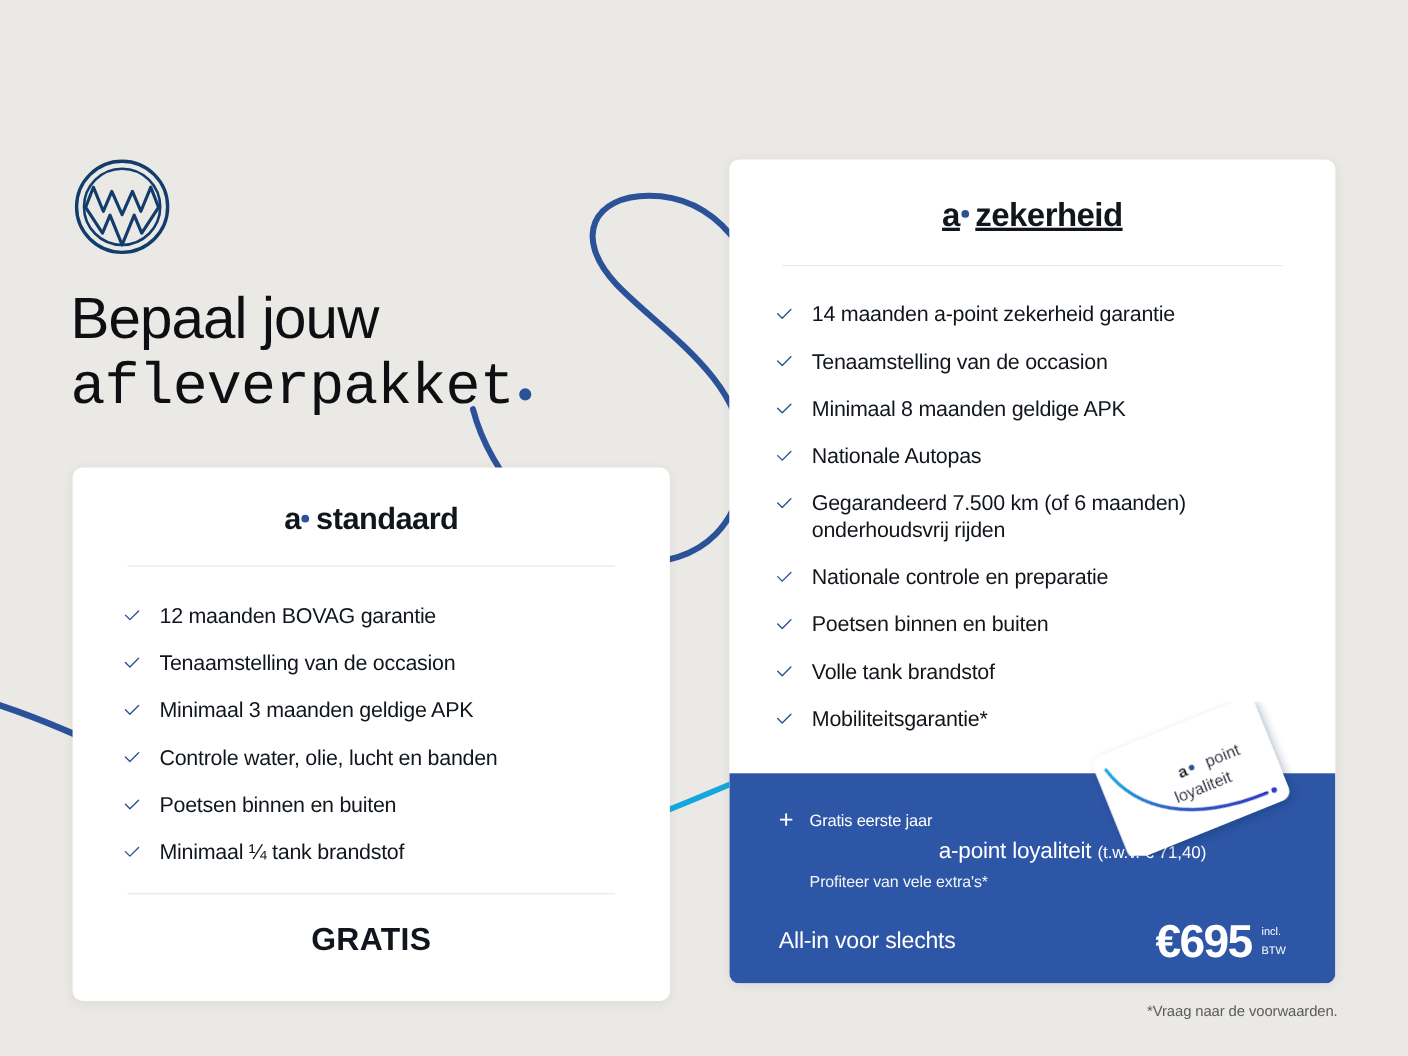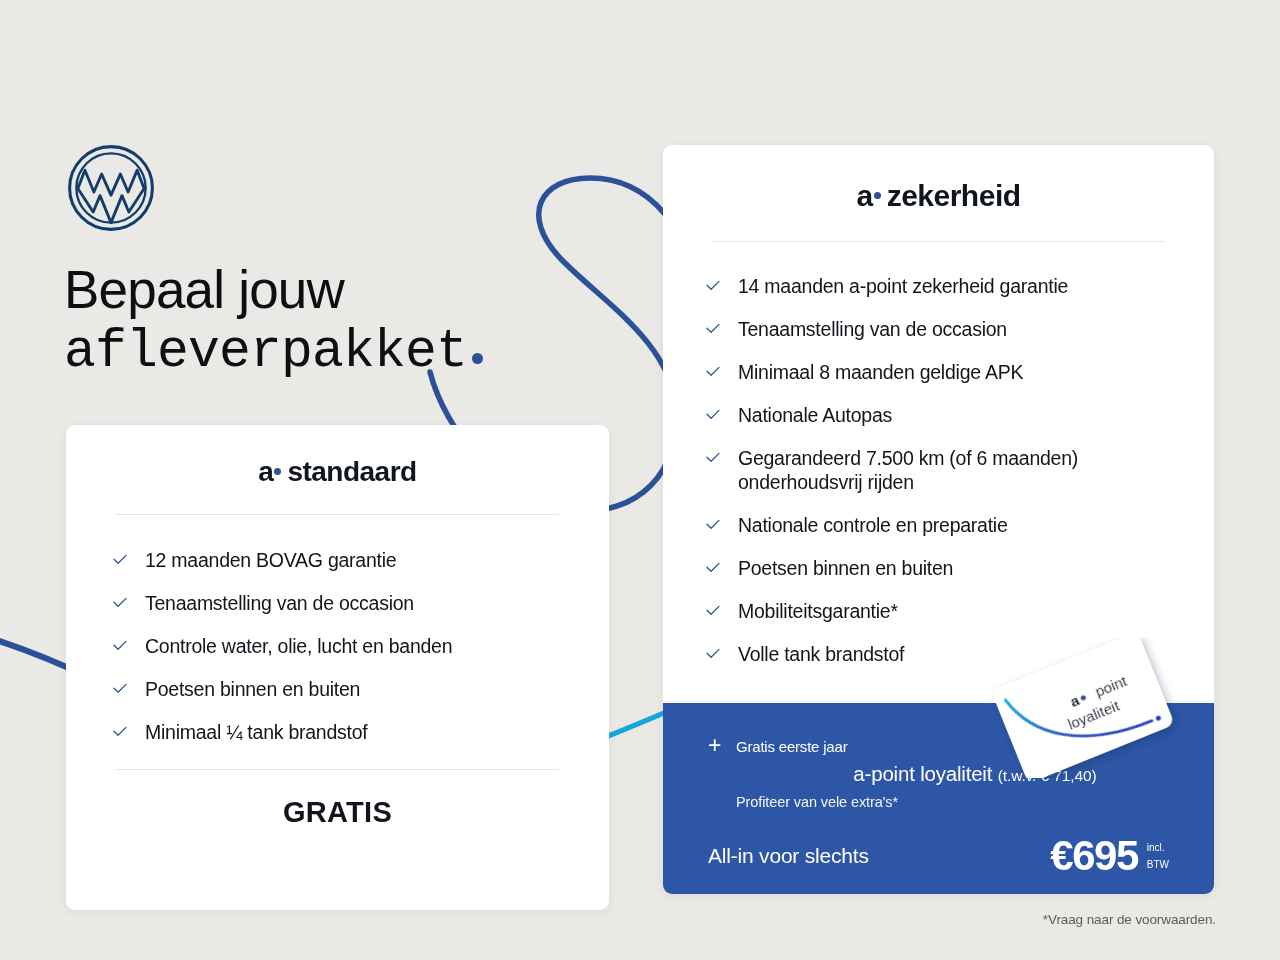--- a/index.html
+++ b/index.html
@@ -52,21 +52,21 @@
   .card-standaard .bottom-divider { margin:25px 50px 0 50px; height:1px; background:#e7e6e4; }
   .price-free {
     text-align:center; font-size:29px; font-weight:700; letter-spacing:0.3px;
     margin-top:26px; color:#11161c;
   }
 
   
   .card-zekerheid { left:663px; top:145px; width:551px; height:749px; }
   .card-zekerheid .card-title {
     text-align:center; font-size:30px; font-weight:700; letter-spacing:-0.5px;
-    margin-top:34px; color:#11161c;
+    margin-top:34px; color:#11161c;text-decoration:underline;
   }
   .card-zekerheid .divider { margin:28px 48px 0 48px; height:1px; background:#e9e8e6; }
   .card-zekerheid .feature-list { margin:32px 0 0 0; padding:0 46px 0 42px; }
   .card-zekerheid .feature-item { font-size:19.5px; line-height:24px; letter-spacing:-0.25px; }
 
   
   .brand-dot {
     display:inline-block; width:7px; height:7px; border-radius:50%;
     background:#2b5298; vertical-align:middle; margin:0 6px 5px 1px;
   }
@@ -172,20 +172,28 @@
           </svg>
       </span>
       <span class="label">Tenaamstelling van de occasion</span>
     </li>
     <li class="feature-item">
       <span class="check">
         <svg width="16" height="16" viewBox="0 0 16 16">
             <path d="M2 7.2 L6.1 11.3 L14 3.4" fill="none" stroke="#2b5298" stroke-width="1.25" stroke-linecap="round" stroke-linejoin="round"></path>
           </svg>
       </span>
+      <span class="label">Minimaal 3 maanden geldige APK</span>
+    </li>
+    <li class="feature-item">
+      <span class="check">
+        <svg width="16" height="16" viewBox="0 0 16 16">
+            <path d="M2 7.2 L6.1 11.3 L14 3.4" fill="none" stroke="#2b5298" stroke-width="1.25" stroke-linecap="round" stroke-linejoin="round"></path>
+          </svg>
+      </span>
       <span class="label">Controle water, olie, lucht en banden</span>
     </li>
     <li class="feature-item">
       <span class="check">
         <svg width="16" height="16" viewBox="0 0 16 16">
             <path d="M2 7.2 L6.1 11.3 L14 3.4" fill="none" stroke="#2b5298" stroke-width="1.25" stroke-linecap="round" stroke-linejoin="round"></path>
           </svg>
       </span>
       <span class="label">Poetsen binnen en buiten</span>
     </li>
@@ -263,29 +271,29 @@
           </svg>
       </span>
       <span class="label">Poetsen binnen en buiten</span>
     </li>
     <li class="feature-item">
       <span class="check">
         <svg width="16" height="16" viewBox="0 0 16 16">
             <path d="M2 7.2 L6.1 11.3 L14 3.4" fill="none" stroke="#2b5298" stroke-width="1.25" stroke-linecap="round" stroke-linejoin="round"></path>
           </svg>
       </span>
+      <span class="label">Volle tank brandstof</span>
+    </li>
+    <li class="feature-item">
+      <span class="check">
+        <svg width="16" height="16" viewBox="0 0 16 16">
+            <path d="M2 7.2 L6.1 11.3 L14 3.4" fill="none" stroke="#2b5298" stroke-width="1.25" stroke-linecap="round" stroke-linejoin="round"></path>
+          </svg>
+      </span>
       <span class="label">Mobiliteitsgarantie*</span>
-    </li>
-    <li class="feature-item">
-      <span class="check">
-        <svg width="16" height="16" viewBox="0 0 16 16">
-            <path d="M2 7.2 L6.1 11.3 L14 3.4" fill="none" stroke="#2b5298" stroke-width="1.25" stroke-linecap="round" stroke-linejoin="round"></path>
-          </svg>
-      </span>
-      <span class="label">Volle tank brandstof</span>
     </li>
   </ul>
 
   <div class="promo-panel">
     <div class="promo-inner">
       <div class="promo-row">
         <div class="promo-plus">+</div>
         <div class="promo-lines">
           <div class="promo-l1">Gratis eerste jaar</div>
           <div class="promo-l2">

